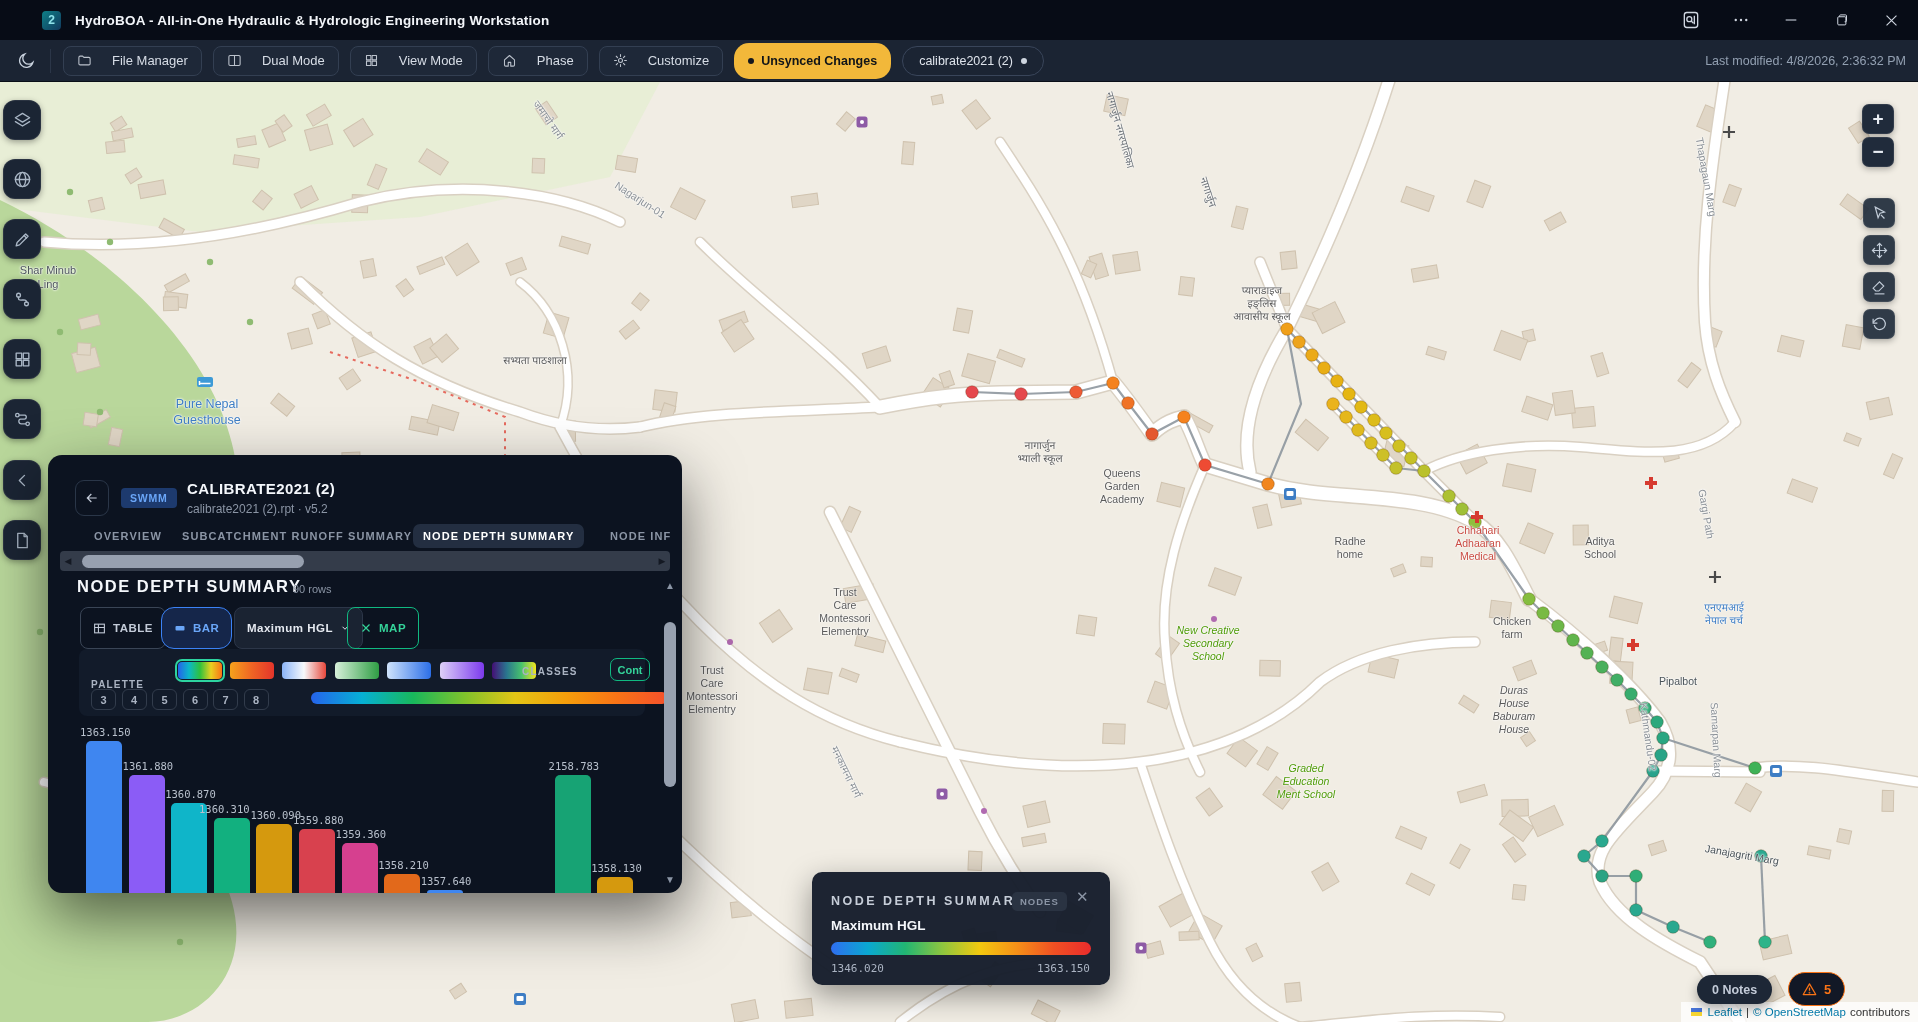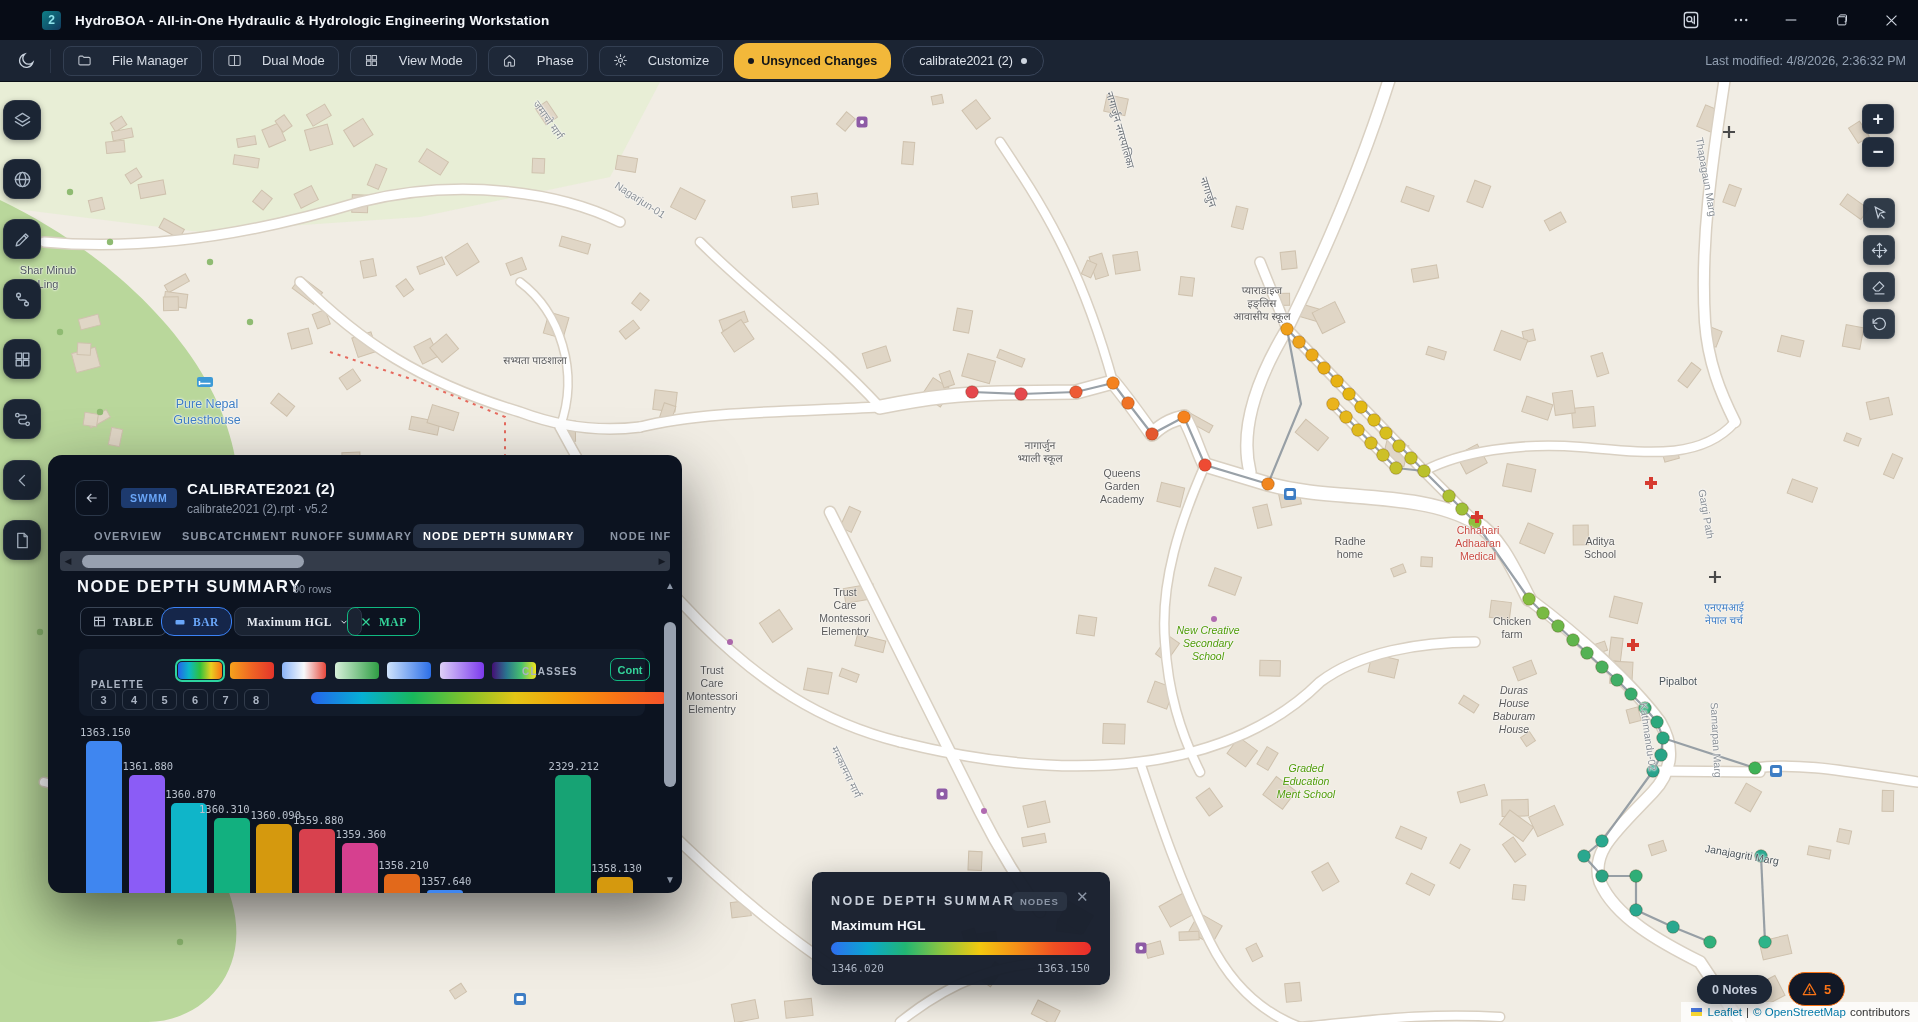--- a/index.html
+++ b/index.html
@@ -55,22 +55,22 @@
   #panel-title{left:139px;top:25px;font-size:15px;font-weight:800;letter-spacing:.4px;color:#f4f7fb;}
   #panel-sub{left:139px;top:47px;font-size:12px;color:#8b95a5;}
   #tabs{left:0;top:66px;width:634px;height:30px;display:flex;align-items:center;}
   .tab{font-size:11px;font-weight:700;letter-spacing:1.1px;color:#8b95a5;white-space:nowrap;padding:6px 10px;}
   .tab.active{background:#232e41;border-radius:7px;color:#fff;}
   #hscroll{left:12px;top:96px;width:610px;height:20px;background:#343c4a;border-radius:4px;display:flex;align-items:center;}
   #hscroll .arr{width:16px;text-align:center;color:#141923;font-size:9px;}
   #hthumb{position:absolute;left:22px;top:3.5px;width:222px;height:13px;border-radius:7px;background:#97a0af;}
   #sec-title{left:29px;top:122px;font-size:16.5px;font-weight:800;letter-spacing:1.5px;color:#f4f7fb;}
   #sec-rows{left:245px;top:128px;font-size:11px;color:#8b95a5;}
-  .view-btn{position:absolute;top:152px;height:29px;border-radius:8px;border:1px solid #3a4556;color:#c3cbd8;
-            display:flex;align-items:center;gap:7px;padding:0 12px;font-size:11.5px;font-weight:700;letter-spacing:.5px;font-family:Liberation Serif, serif;}
+  .view-btn{position:absolute;top:152px;height:42px;border-radius:8px;border:1px solid #3a4556;color:#c3cbd8;
+            display:flex;align-items:center;gap:7px;padding:0 12px;font-size:11.5px;font-weight:700;letter-spacing:.5px;}
   #btn-bar{border-color:#3b82f6;background:#15264a;color:#6aa6f8;border-radius:13px;}
   #btn-metric{border-color:#2c3648;background:#1a2332;color:#e5e9f0;font-weight:600;}
   #btn-map{border-color:#10b981;color:#34d399;}
   #palette-box{left:31px;top:194px;width:566px;height:67px;background:#121b2a;border-radius:8px;}
   .pal-label{position:absolute;font-size:10px;font-weight:700;letter-spacing:1.2px;color:#aab3c2;}
   .swatch{position:absolute;top:13px;width:44px;height:17px;border-radius:4px;}
   .swatch.sel{outline:2px solid #2dd4a0;outline-offset:1px;}
   #cont-btn{position:absolute;left:531px;top:9px;width:40px;height:23px;border:1.5px solid #10b981;border-radius:7px;
             color:#34d399;font-size:11px;font-weight:700;display:flex;align-items:center;justify-content:center;}
   .cls-btn{position:absolute;top:40px;width:25px;height:21px;border:1px solid #323c4c;border-radius:6px;
@@ -798,21 +798,21 @@
         <div class="bar-label" style="left: 202.4px; top: 92.62px;">1360.090</div>
         <div class="bar" style="left: 251px; top: 113.29px; height: 63.71px; background: rgb(216, 65, 78);"></div>
         <div class="bar-label" style="left: 245px; top: 98.29px;">1359.880</div>
         <div class="bar" style="left: 293.6px; top: 127.33px; height: 49.67px; background: rgb(214, 64, 143);"></div>
         <div class="bar-label" style="left: 287.6px; top: 112.33px;">1359.360</div>
         <div class="bar" style="left: 336.2px; top: 158.38px; height: 18.62px; background: rgb(226, 105, 27);"></div>
         <div class="bar-label" style="left: 330.2px; top: 143.38px;">1358.210</div>
         <div class="bar" style="left: 378.8px; top: 173.77px; height: 3.23px; background: rgb(63, 134, 240);"></div>
         <div class="bar-label" style="left: 372.8px; top: 158.77px;">1357.640</div>
         <div class="bar" style="left: 506.6px; top: 59.02px; height: 117.98px; background: rgb(23, 163, 116);"></div>
-        <div class="bar-label" style="left: 500.6px; top: 44.02px;">2329.212</div>
+        <div class="bar-label" style="left: 500.6px; top: 44.02px;">2158.783</div>
         <div class="bar" style="left: 549.2px; top: 160.54px; height: 16.46px; background: rgb(213, 153, 14);"></div>
         <div class="bar-label" style="left: 543.2px; top: 145.54px;">1358.130</div>
       </div>
 
     <div id="vscroll">
       <span class="varr" style="top:0;">▲</span>
       <div id="vthumb"></div>
       <span class="varr" style="bottom:0;">▼</span>
     </div>
   </div>

